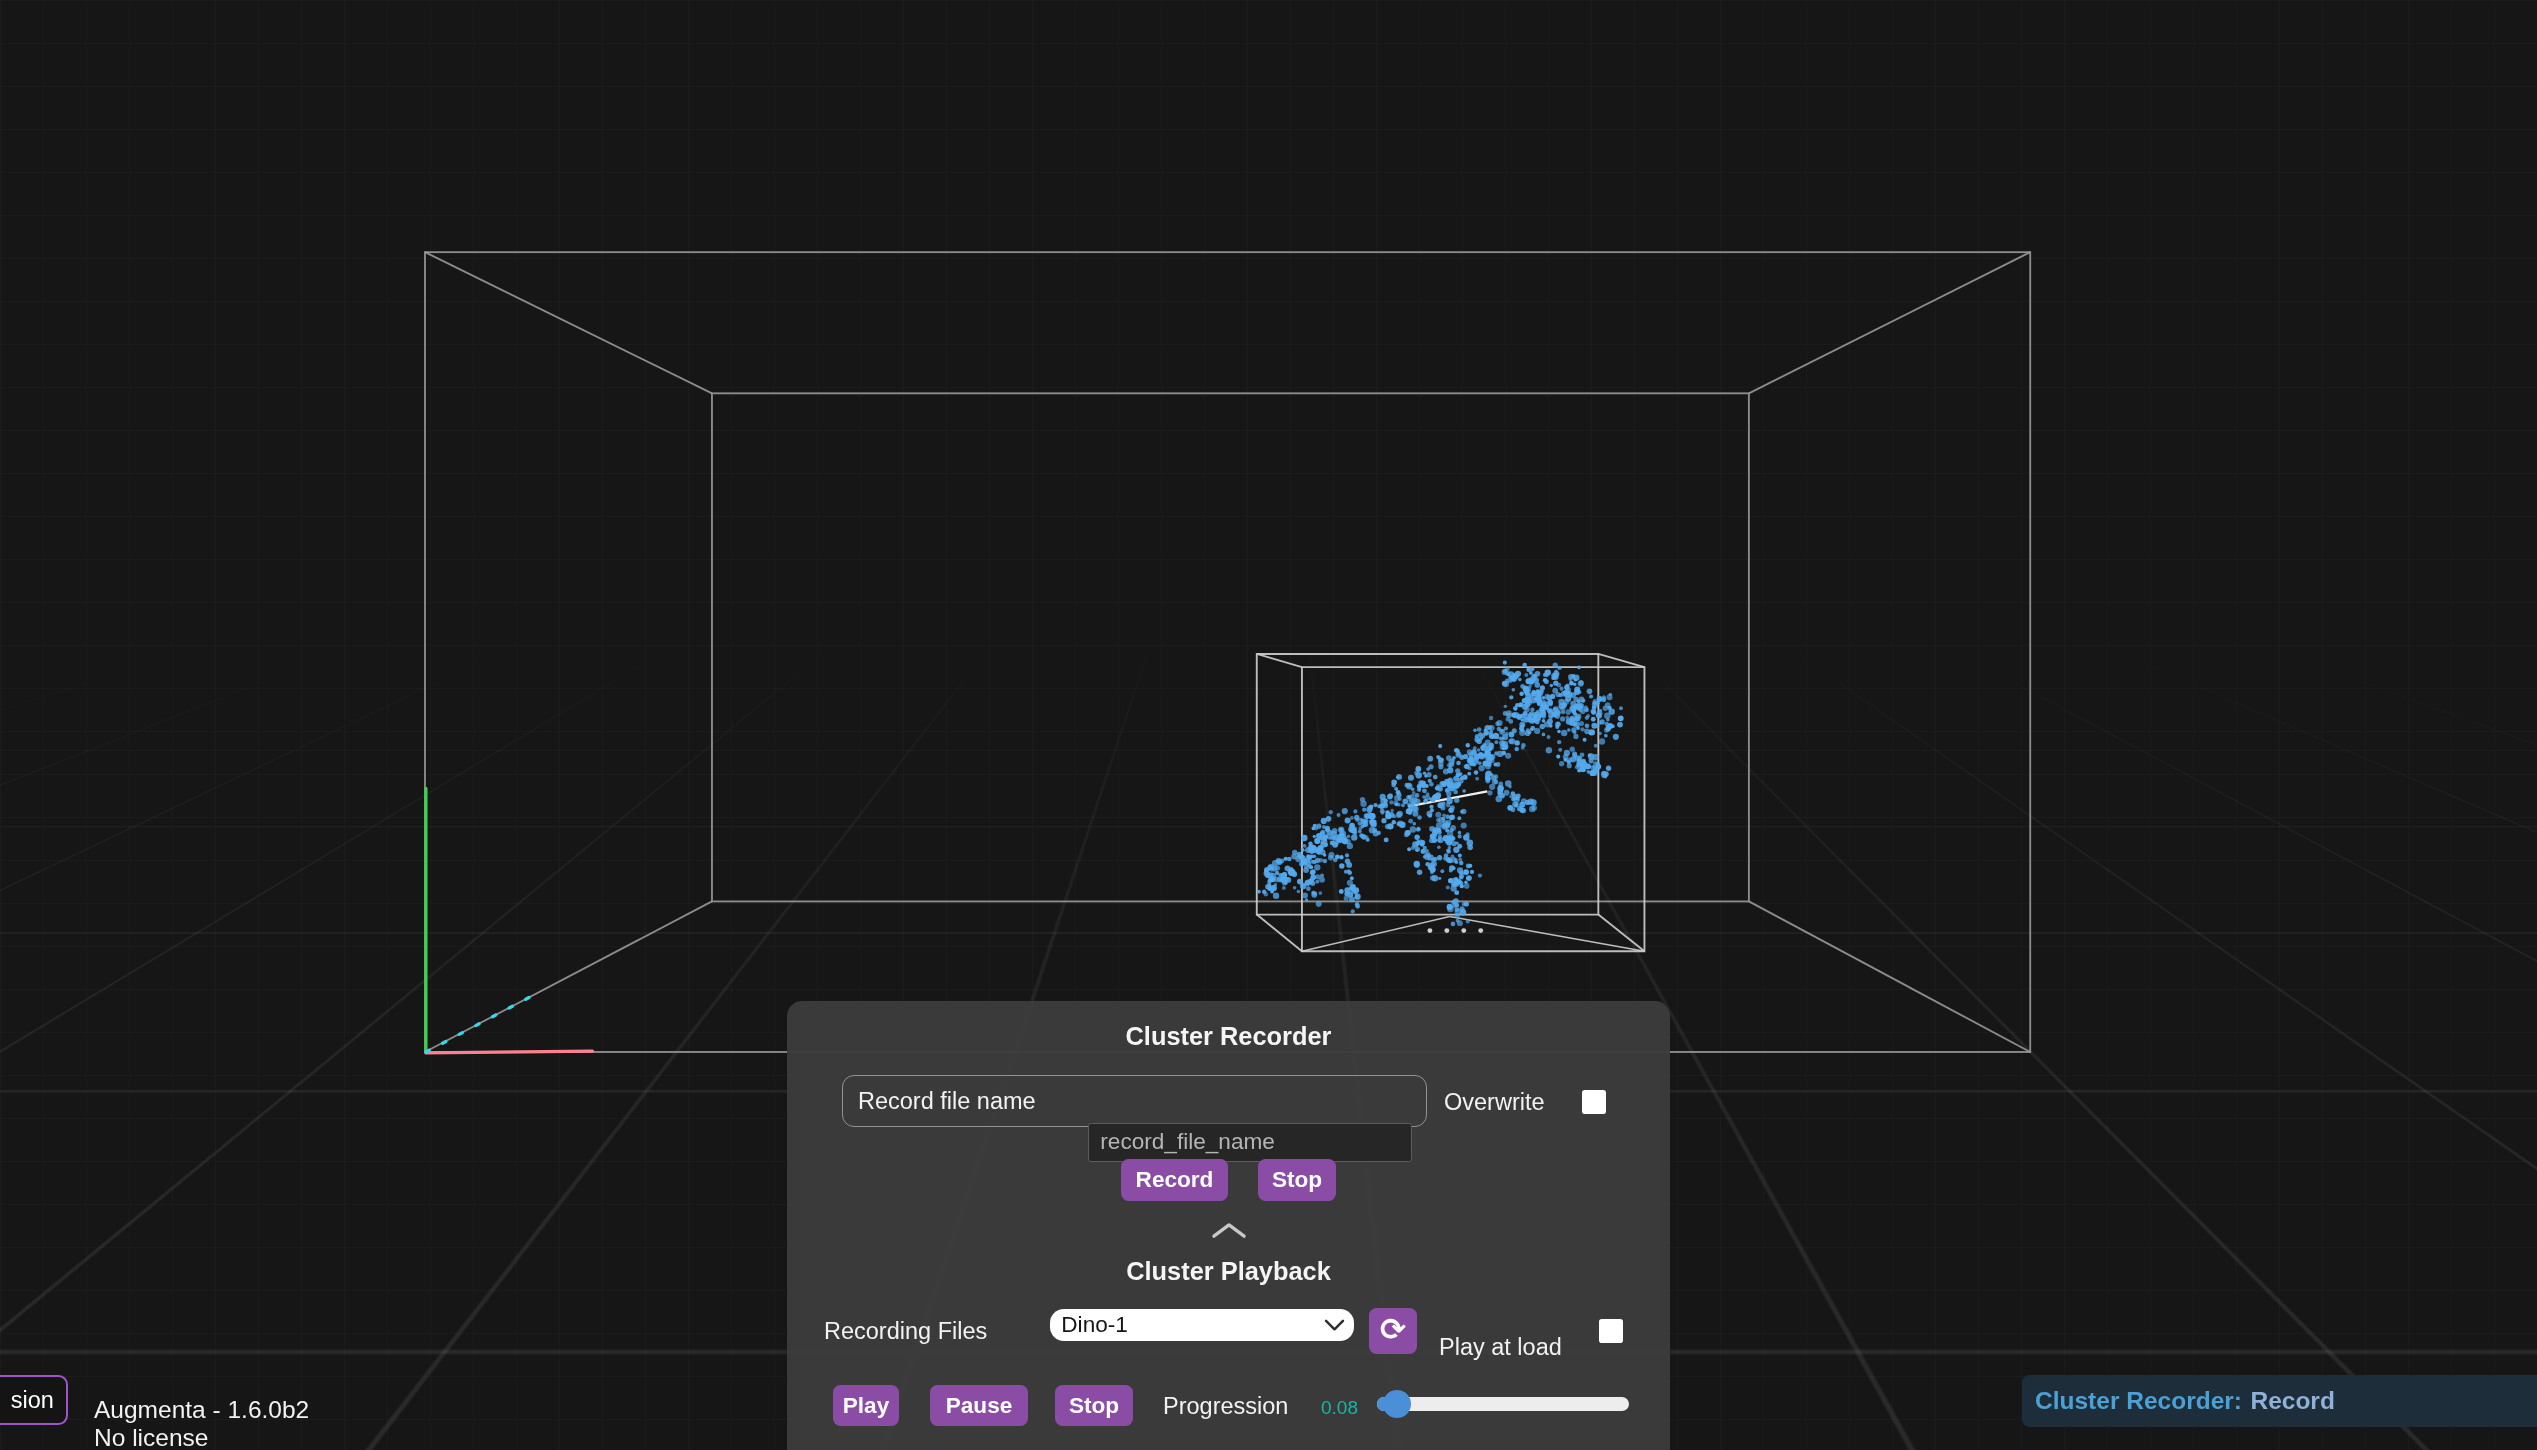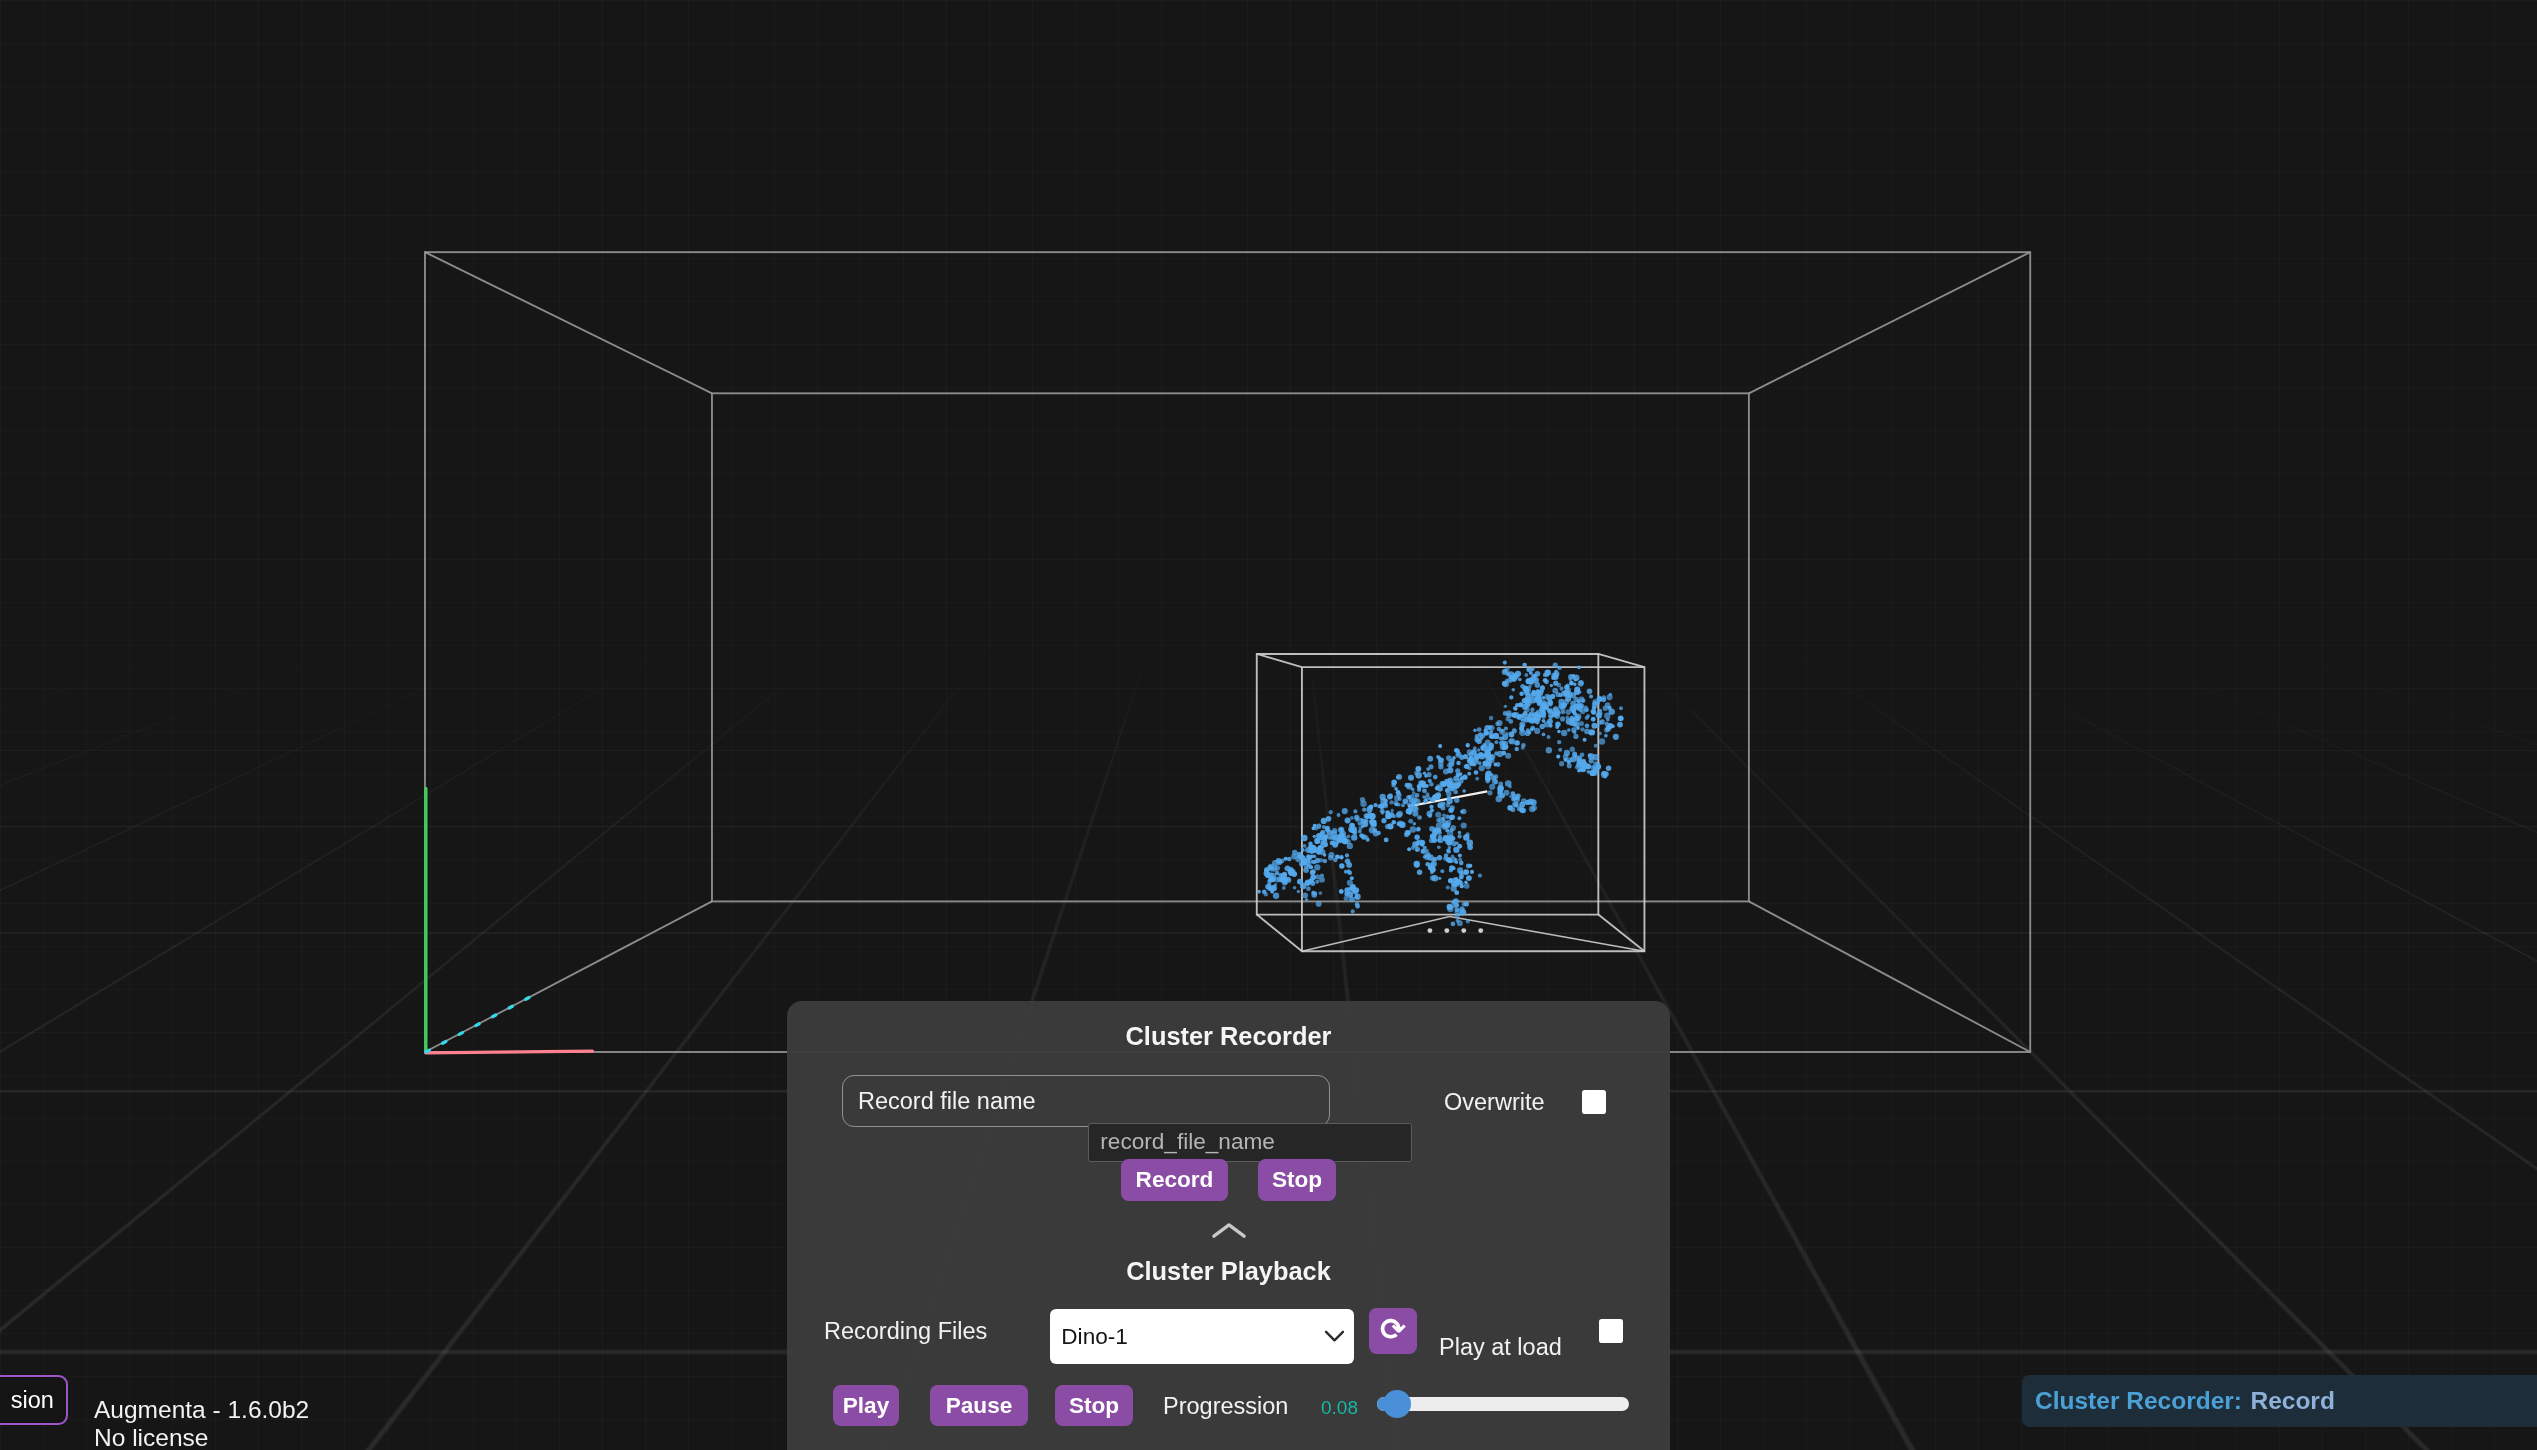--- a/index.html
+++ b/index.html
@@ -32,21 +32,21 @@
   .panel{
     position:absolute;left:787px;top:1001px;width:883px;height:527px;
     background:rgba(60,60,60,0.97);border-radius:15px;color:#f2f2f2;
   }
   .panel h2{position:absolute;left:0;right:0;margin:0;text-align:center;font-size:25.4px;font-weight:700;color:#f5f5f5;}
   .panel-title{top:21px;}
   .playback-title{top:256px;}
   .lbl{font-size:23.5px;color:#f2f2f2;white-space:nowrap;}
 
   .filename-group{
-    position:absolute;left:55px;top:74px;width:488px;height:52px;
+    position:absolute;left:55px;top:74px;width:585px;height:52px;
     border:1.9px solid #929292;border-radius:12px;box-sizing:border-box;
     display:flex;align-items:center;
   }
   .filename-group .lbl{margin-left:15px;}
   .filename-input{
     position:absolute;left:245px;top:4.7px;width:324px;height:39px;
     background:#262626;border:0.9px solid #5c5c5c;border-radius:2.8px;
     color:#b5b5b5;font-size:22.6px;padding:0 11.3px;box-sizing:border-box;
     font-family:"Liberation Sans",sans-serif;outline:none;margin-top:42px;
   }
@@ -63,22 +63,22 @@
   .record-btn{left:334px;top:158px;width:107px;height:42px;}
   .stoprec-btn{left:471px;top:158px;width:78px;height:42px;}
   .play-btn{left:46px;top:384px;width:66px;height:41px;}
   .pause-btn{left:143px;top:384px;width:98px;height:41px;}
   .stopplay-btn{left:268px;top:384px;width:78px;height:41px;}
 
   .collapse{position:absolute;left:421px;top:217px;width:41px;height:24.5px;display:flex;align-items:center;justify-content:center;cursor:pointer;}
 
   .recfiles-lbl{position:absolute;left:37px;top:317px;}
   .select{
-    position:absolute;left:263px;top:308px;width:304px;height:55px;background:#ffffff;
-    border-radius:6px;box-sizing:border-box;display:flex;align-items:center;justify-content:space-between;
+    position:absolute;left:263px;top:308px;width:304px;height:32px;background:#ffffff;
+    border-radius:14px;box-sizing:border-box;display:flex;align-items:center;justify-content:space-between;
     padding:0 9.4px 0 11.3px;color:#151515;font-size:22.6px;cursor:pointer;
   }
   .refresh-btn{
     position:absolute;left:582px;top:307px;width:48px;height:46px;background:#8a4ca4;border:none;border-radius:7.5px;
     display:flex;align-items:center;justify-content:center;cursor:pointer;
   }
   .refresh-glyph{font-family:"DejaVu Sans",sans-serif;color:#fff;font-size:31px;font-weight:700;line-height:1;transform:translateY(-1.9px);}
   .playatload-lbl{position:absolute;left:652px;top:326px;margin-top:7px;}
 
   .prog-lbl{position:absolute;left:376px;top:392px;}

